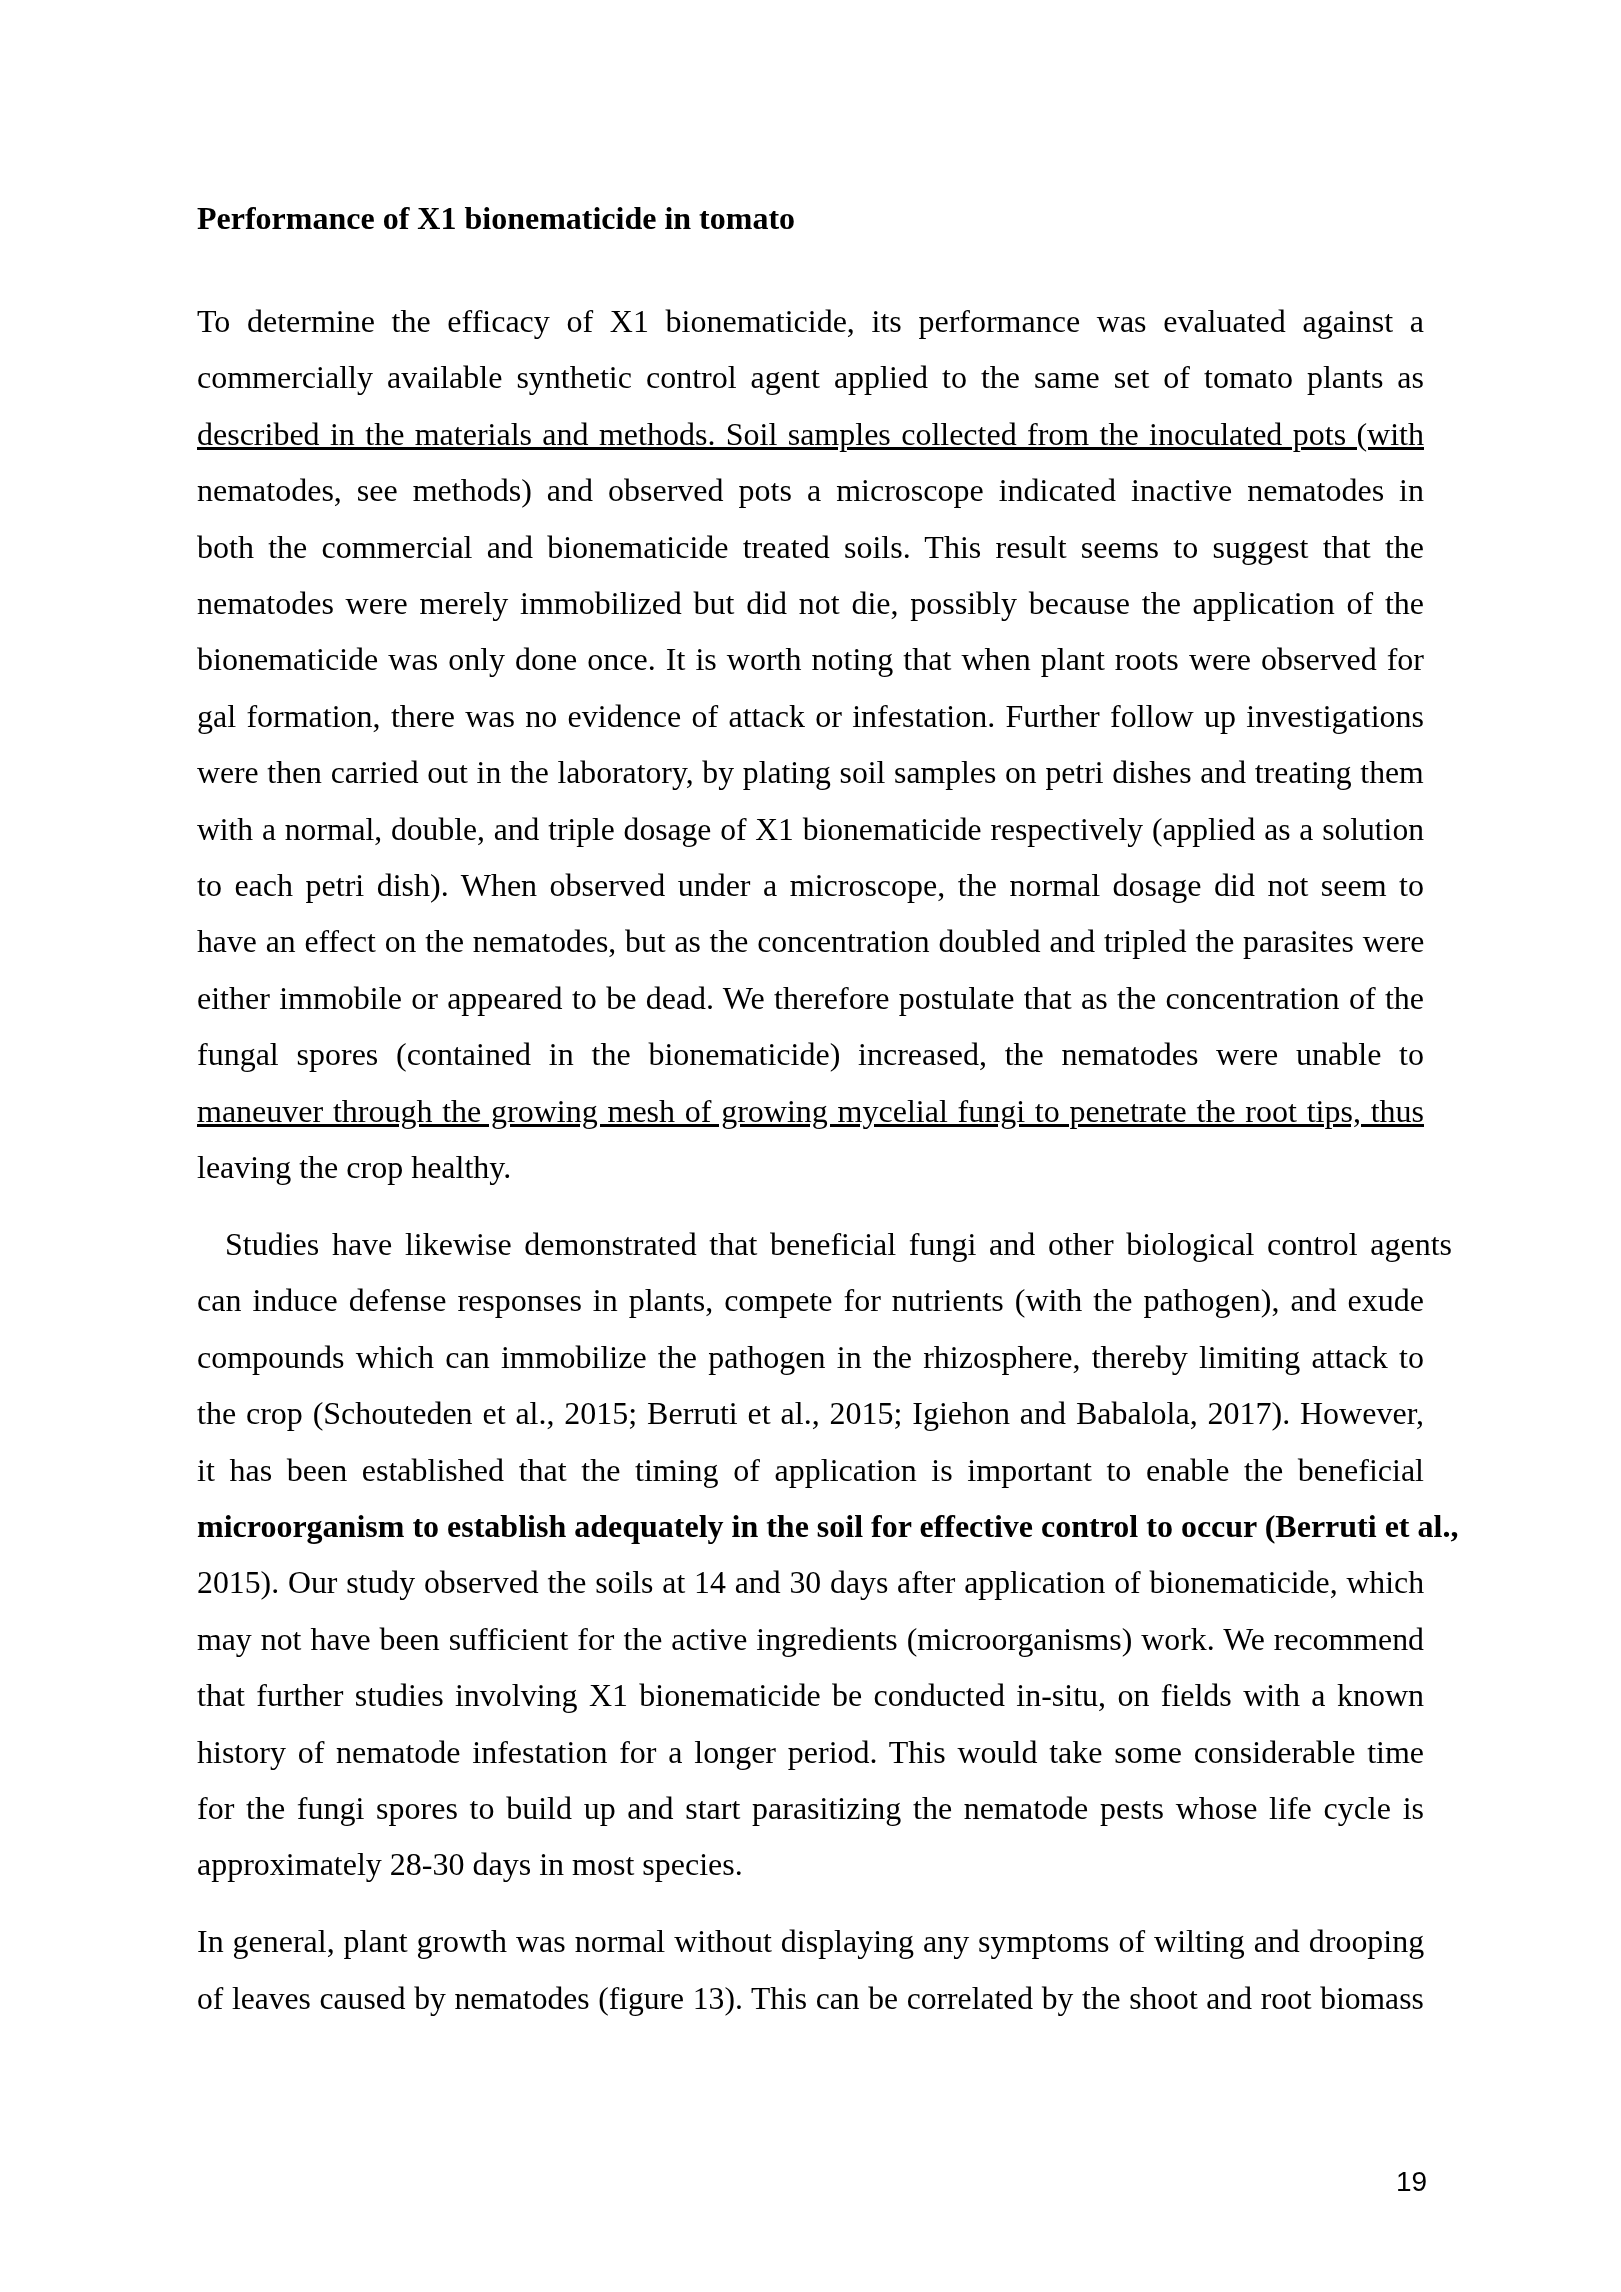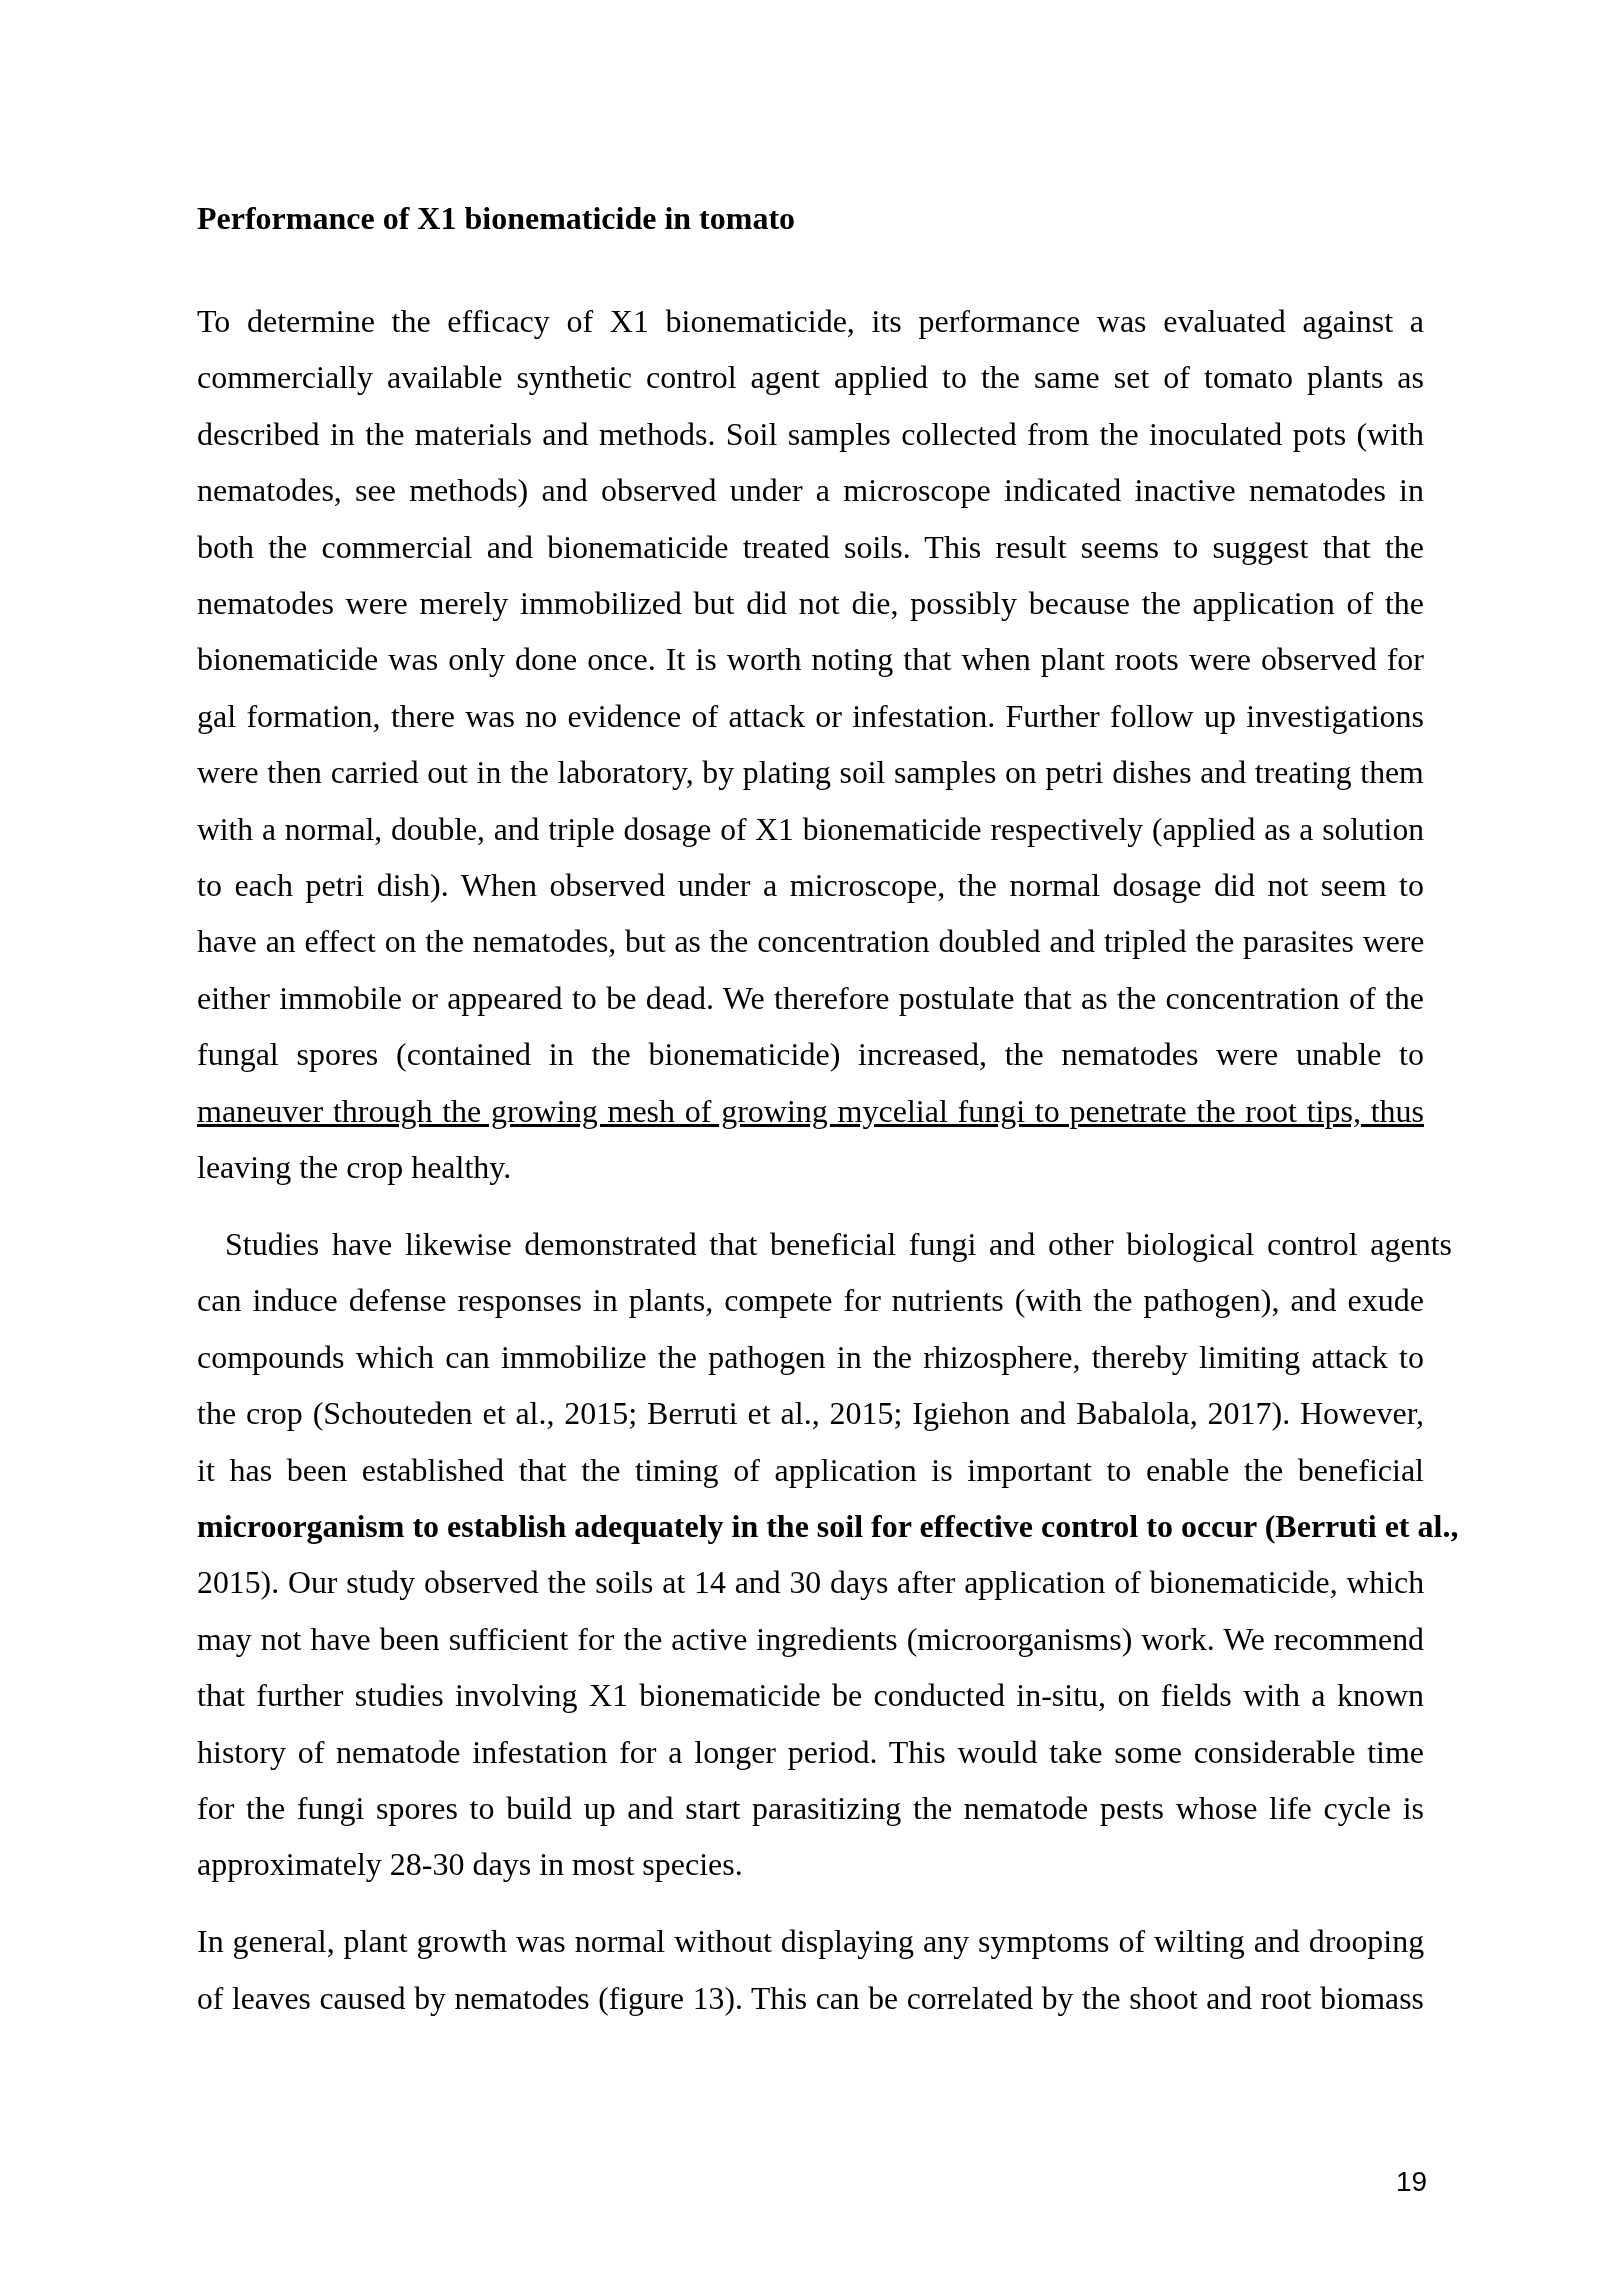--- a/index.html
+++ b/index.html
@@ -54,22 +54,22 @@
 </head>
 <body>
 
 <div id="page">
   <div class="title">Performance of X1 bionematicide in tomato</div>
 
   <div id="body-text">
       <div>
         <div class="line justify" style="top: 302px;">To determine the efficacy of X1 bionematicide, its performance was evaluated against a</div>
         <div class="line justify" style="top: 358px;">commercially available synthetic control agent applied to the same set of tomato plants as</div>
-        <div class="line justify" style="top: 415px;">described in the materials and methods. Soil samples collected from the inoculated pots (with</div>
-        <div class="line justify" style="top: 471px;">nematodes, see methods) and observed under a microscope indicated inactive nematodes in</div>
+        <div class="line justify" style="top: 415px; text-decoration: underline;">described in the materials and methods. Soil samples collected from the inoculated pots (with</div>
+        <div class="line justify" style="top: 471px;">nematodes, see methods) and observed pots a microscope indicated inactive nematodes in</div>
         <div class="line justify" style="top: 528px;">both the commercial and bionematicide treated soils. This result seems to suggest that the</div>
         <div class="line justify" style="top: 584px;">nematodes were merely immobilized but did not die, possibly because the application of the</div>
         <div class="line justify" style="top: 640px;">bionematicide was only done once. It is worth noting that when plant roots were observed for</div>
         <div class="line justify" style="top: 697px;">gal formation, there was no evidence of attack or infestation. Further follow up investigations</div>
         <div class="line justify" style="top: 753px; width: 1238px; transform: scaleX(0.9909);">were then carried out in the laboratory, by plating soil samples on petri dishes and treating them</div>
         <div class="line justify" style="top: 810px; width: 1243px; transform: scaleX(0.9871);">with a normal, double, and triple dosage of X1 bionematicide respectively (applied as a solution</div>
         <div class="line justify" style="top: 866px;">to each petri dish). When observed under a microscope, the normal dosage did not seem to</div>
         <div class="line justify" style="top: 922px; width: 1239px; transform: scaleX(0.9906);">have an effect on the nematodes, but as the concentration doubled and tripled the parasites were</div>
         <div class="line justify" style="top: 979px;">either immobile or appeared to be dead. We therefore postulate that as the concentration of the</div>
         <div class="line justify" style="top: 1035px;">fungal spores (contained in the bionematicide) increased, the nematodes were unable to</div>

